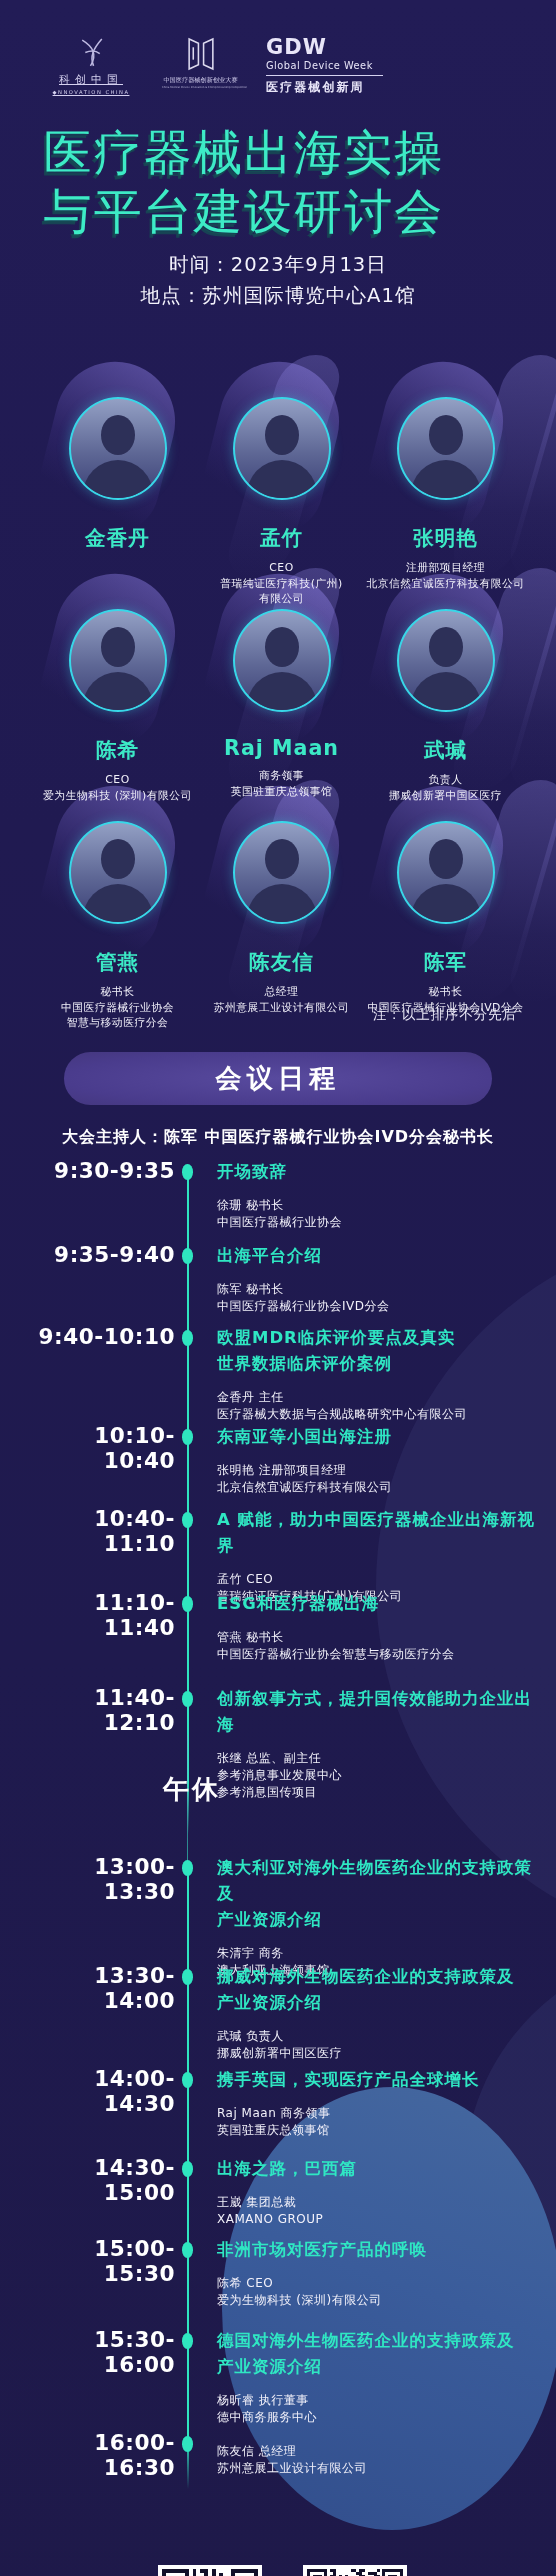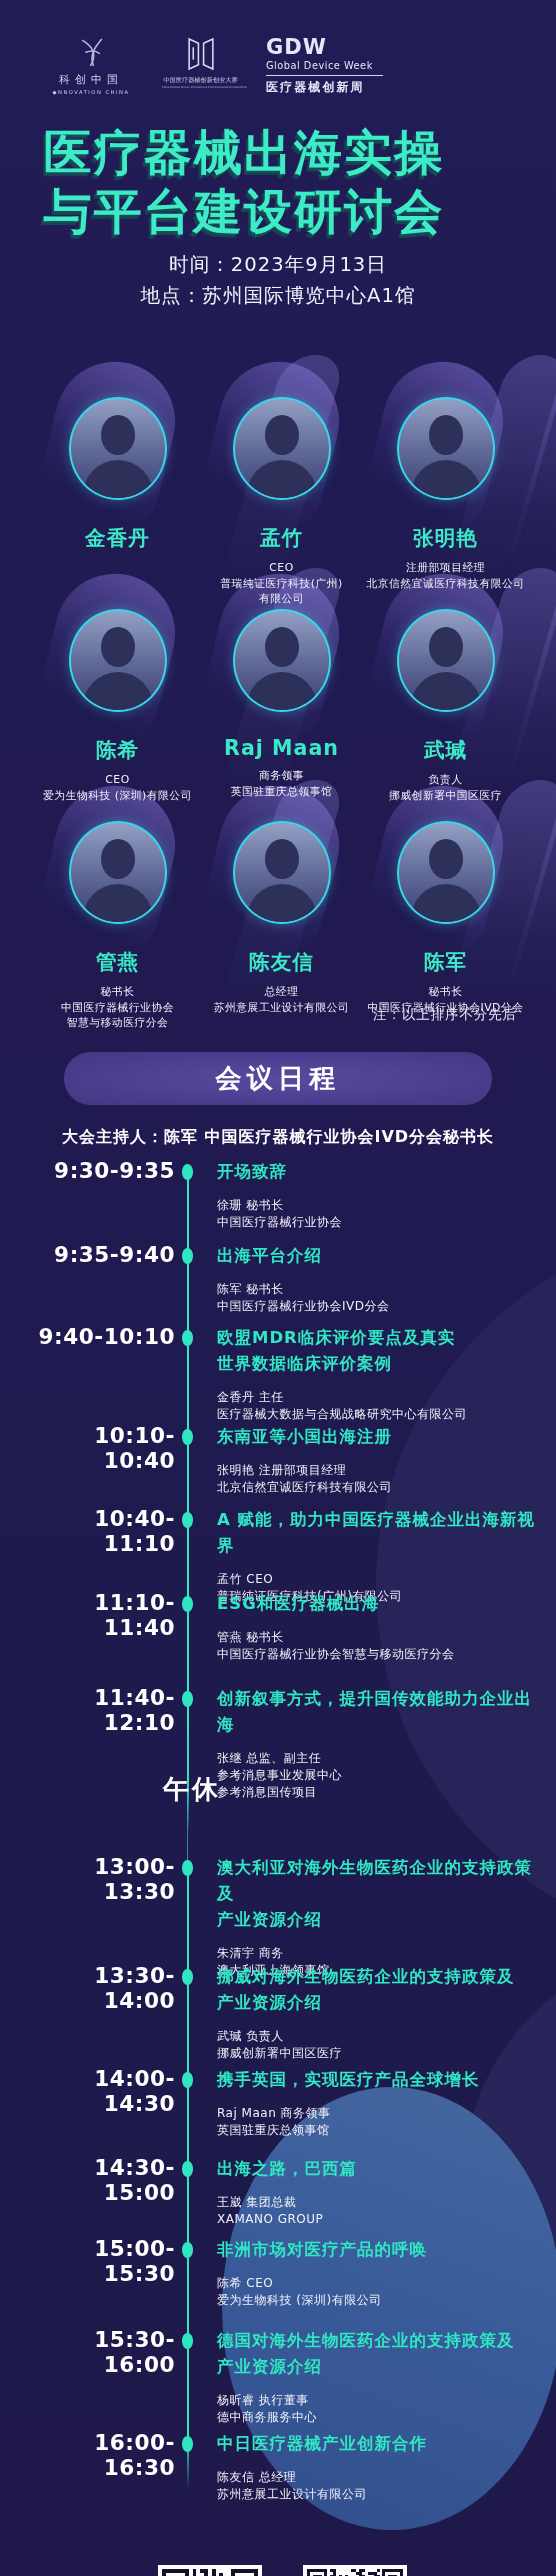--- a/index.html
+++ b/index.html
@@ -19,35 +19,35 @@
     background:linear-gradient(195deg,rgba(143,128,230,0.50) 0%,rgba(92,72,176,0.18) 55%,rgba(92,72,176,0) 80%);
     transform:rotate(14deg);
   }
   .slash{
     position:absolute;width:62px;height:222px;border-radius:31px;
     transform:skewX(-16deg);
     background:linear-gradient(185deg,rgba(150,140,235,0.30) 0%,rgba(150,140,235,0.05) 70%,rgba(150,140,235,0) 100%);
   }
   
   .logos{position:absolute;top:37px;left:47px;display:flex;align-items:flex-start;gap:27px;color:#d6d2f0;}
-  .logo1{width:88px;text-align:center;}
+  .logo1{width:88px;text-align:center;text-decoration:underline;}
   .logo1 .cn{font-size:10.8px;letter-spacing:5.2px;margin-top:3.1px;white-space:nowrap;}
   .logo1 .en{font-size:5.2px;letter-spacing:1.5px;margin-top:2.1px;white-space:nowrap;}
   .logo2{width:77px;text-align:center;}
   .logo2 .cn{font-size:6.2px;margin-top:3.1px;white-space:nowrap;}
   .logo2 .en{font-size:2.6px;margin-top:1px;white-space:nowrap;opacity:.8;}
   .logo3{width:124px;text-align:left;color:#e8e5f8;}
   .logo3 .gdw{font-size:21px;font-weight:bold;letter-spacing:1px;line-height:1;}
   .logo3 .sub{font-size:9.8px;margin-top:2.1px;letter-spacing:0.5px;}
   .logo3 .rule{height:1px;background:#d6d2f0;margin:3.6px 0 3.1px 0;width:117px;}
   .logo3 .cnw{font-size:12px;font-weight:bold;letter-spacing:2.1px;}
   
   .main-title{
     position:absolute;left:0;width:488px;text-align:center;
-    font-size:48px;font-weight:700;letter-spacing:2.1px;color:#3DEBC6;line-height:1;
+    font-size:48px;font-weight:400;letter-spacing:2.1px;color:#3DEBC6;line-height:1;
     text-shadow:-2.6px 3.6px 0 rgba(16,98,84,0.55),-1px 1.5px 0 rgba(16,98,84,0.4);
   }
   .meta-line{position:absolute;left:0;width:556px;text-align:center;font-size:19.6px;color:#f4f3fc;letter-spacing:1px;}
   
   .spk-cell{position:absolute;width:177px;text-align:center;}
   .photo{
     position:relative;margin:0 auto;width:94px;height:99px;border-radius:50%;
     border:2.1px solid #38d7e8;box-shadow:0 0 11.3px rgba(56,215,232,0.35);
     background:linear-gradient(180deg,#93a0c4 0%,#5e6795 55%,#3a3f75 100%);overflow:hidden;
   }
@@ -424,21 +424,20 @@
           <div>杨昕睿  执行董事</div>
           <div>德中商务服务中心</div>
           <div></div>
         </div>
       </div>
   </div>
   <div class="ag-item" style="top:2430px;">
     <div class="ag-time">16:00-16:30</div>
     <div class="ag-dot"></div>
     <div class="ag-body">
-        <div class="ag-title">中日医疗器械产业创新合作</div>
         <div class="ag-title"></div>
       <div class="ag-spk">
           <div>陈友信  总经理</div>
           <div>苏州意展工业设计有限公司</div>
           <div></div>
         </div>
       </div>
   </div>
 
   <div class="qr" style="left:158px;top:2565px;"><svg viewBox="0 0 25 25" width="100%" height="100%" shape-rendering="crispEdges" fill="#12102a">

